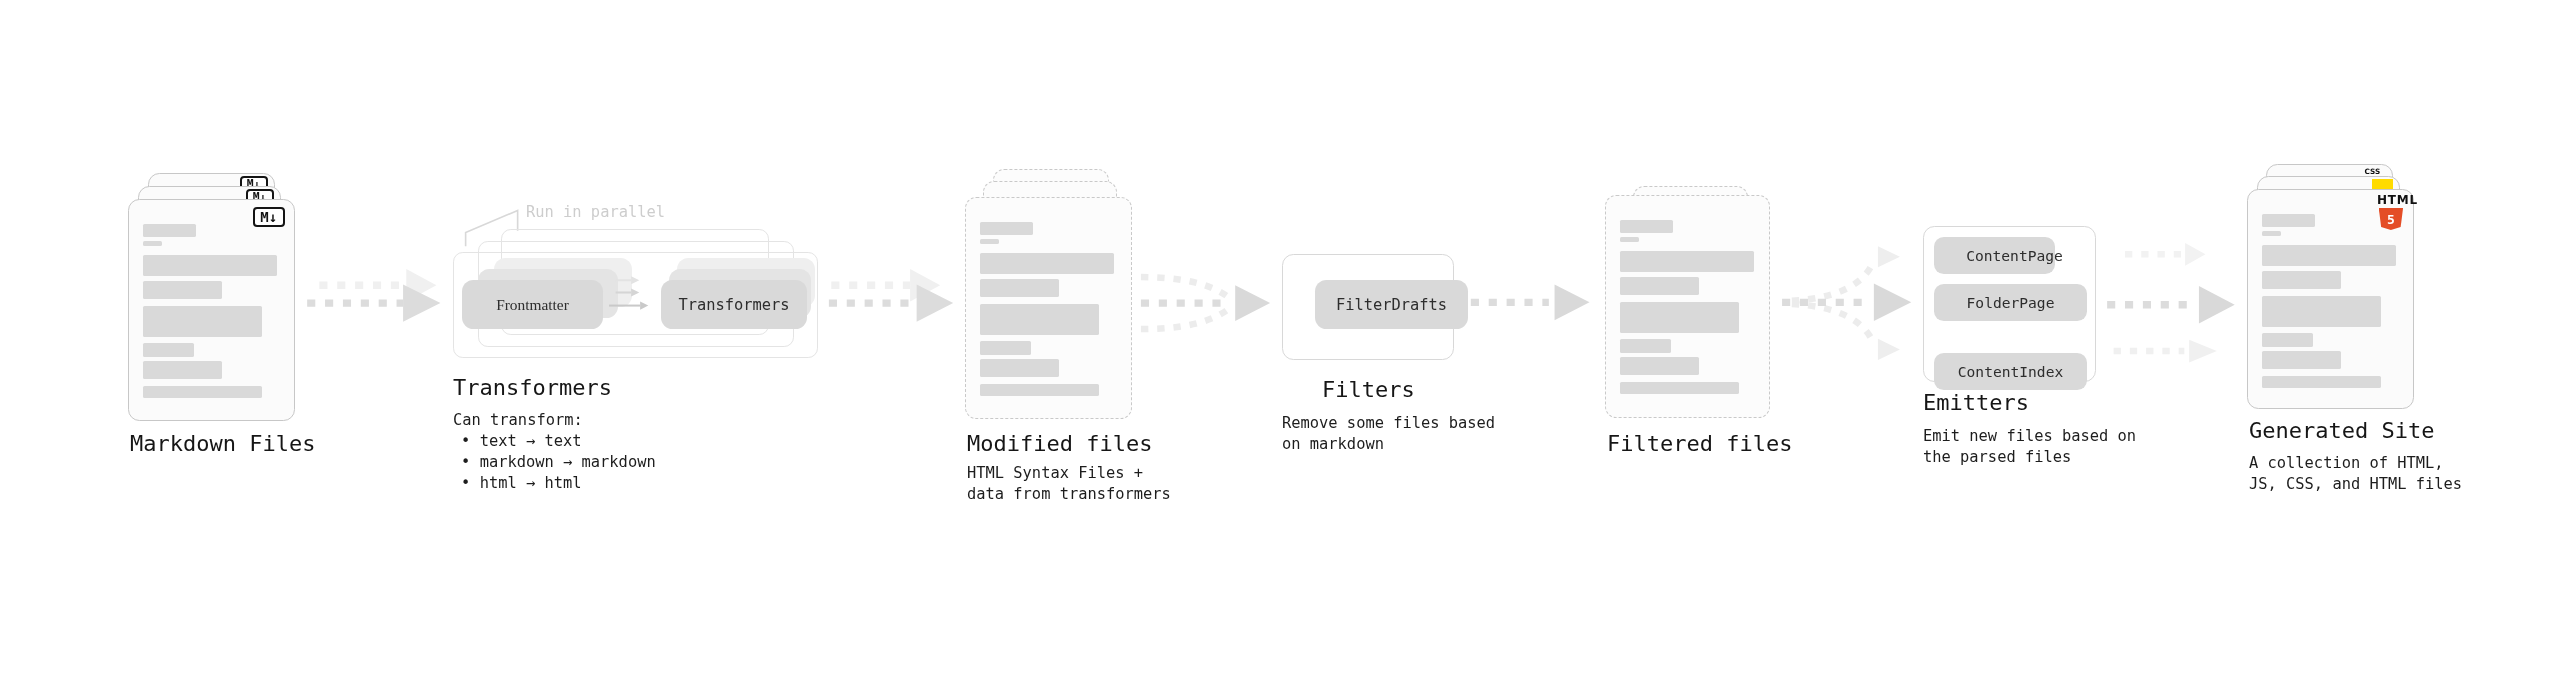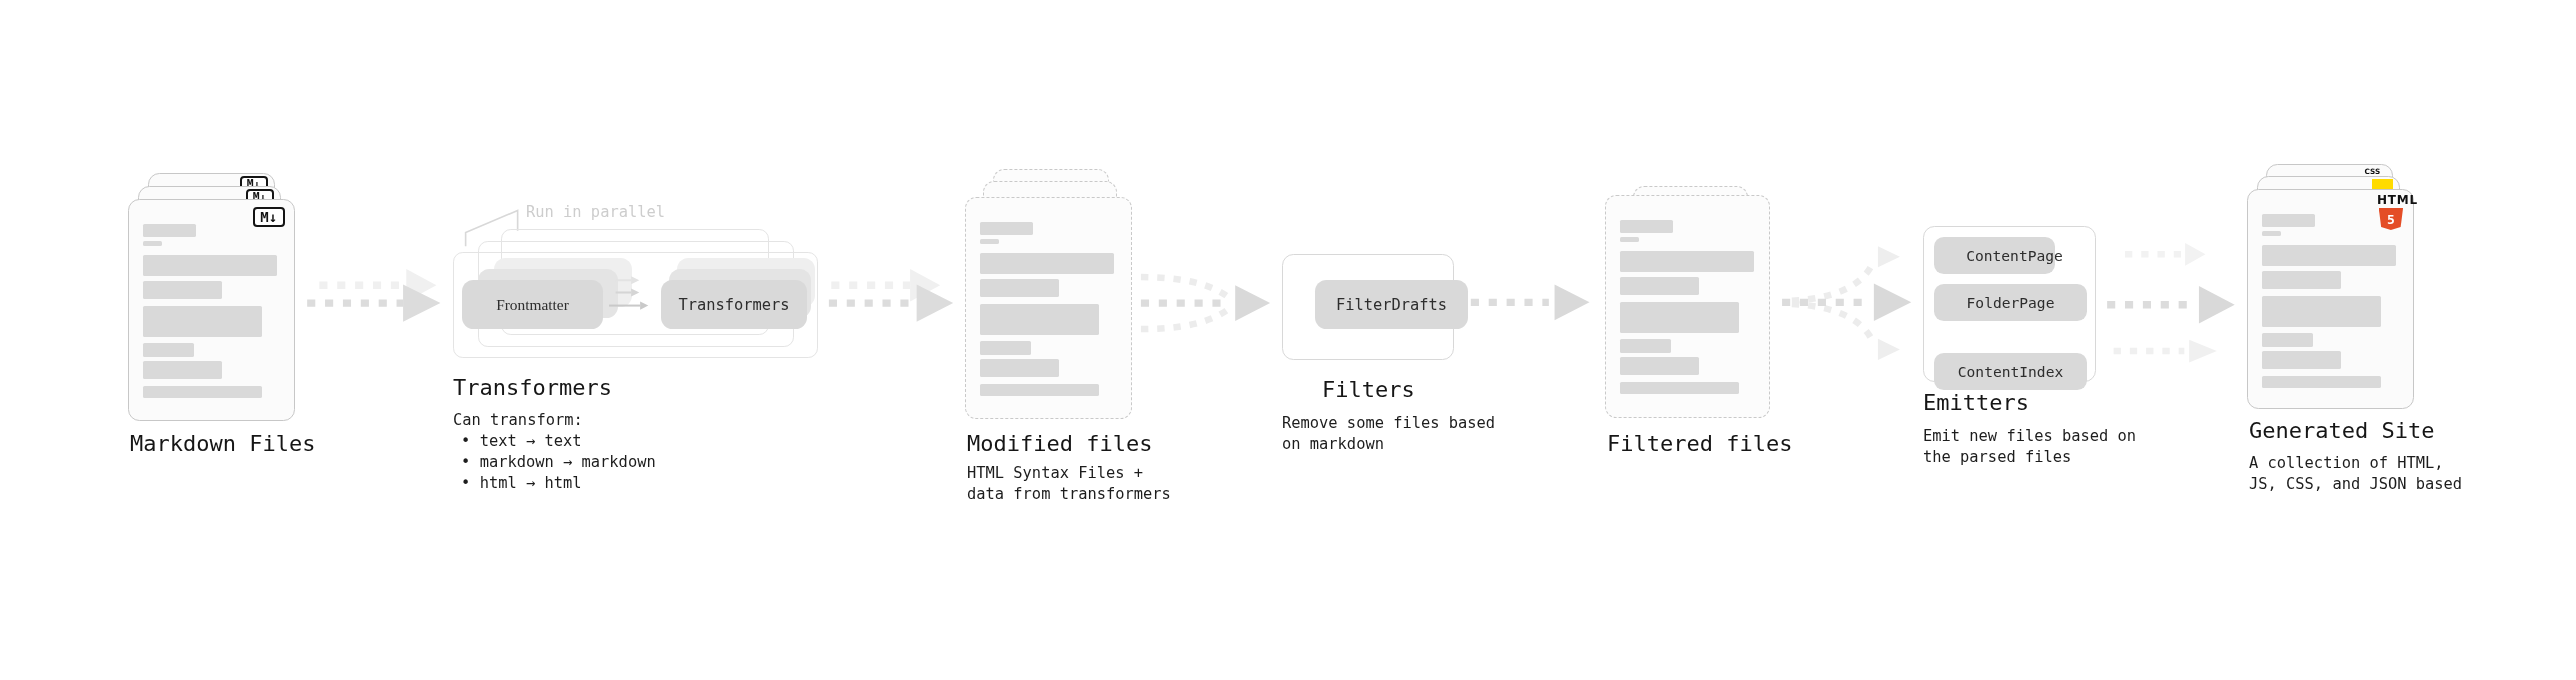--- a/index.html
+++ b/index.html
@@ -232,17 +232,17 @@
         <i class="b4"></i>
         <i class="b5"></i>
         <i class="b6"></i>
         <i class="b7"></i>
         <i class="b8"></i>
     </div>
   </div>
   <div class="h" style="left:2249px;top:418px;">Generated Site</div>
   <div class="sub" style="left:2249px;top:453px;">
     <div>A collection of HTML,</div>
-    <div>JS, CSS, and JSON based</div>
+    <div>JS, CSS, and HTML files</div>
   </div>
 
 </div>
 
 
 </body></html>

